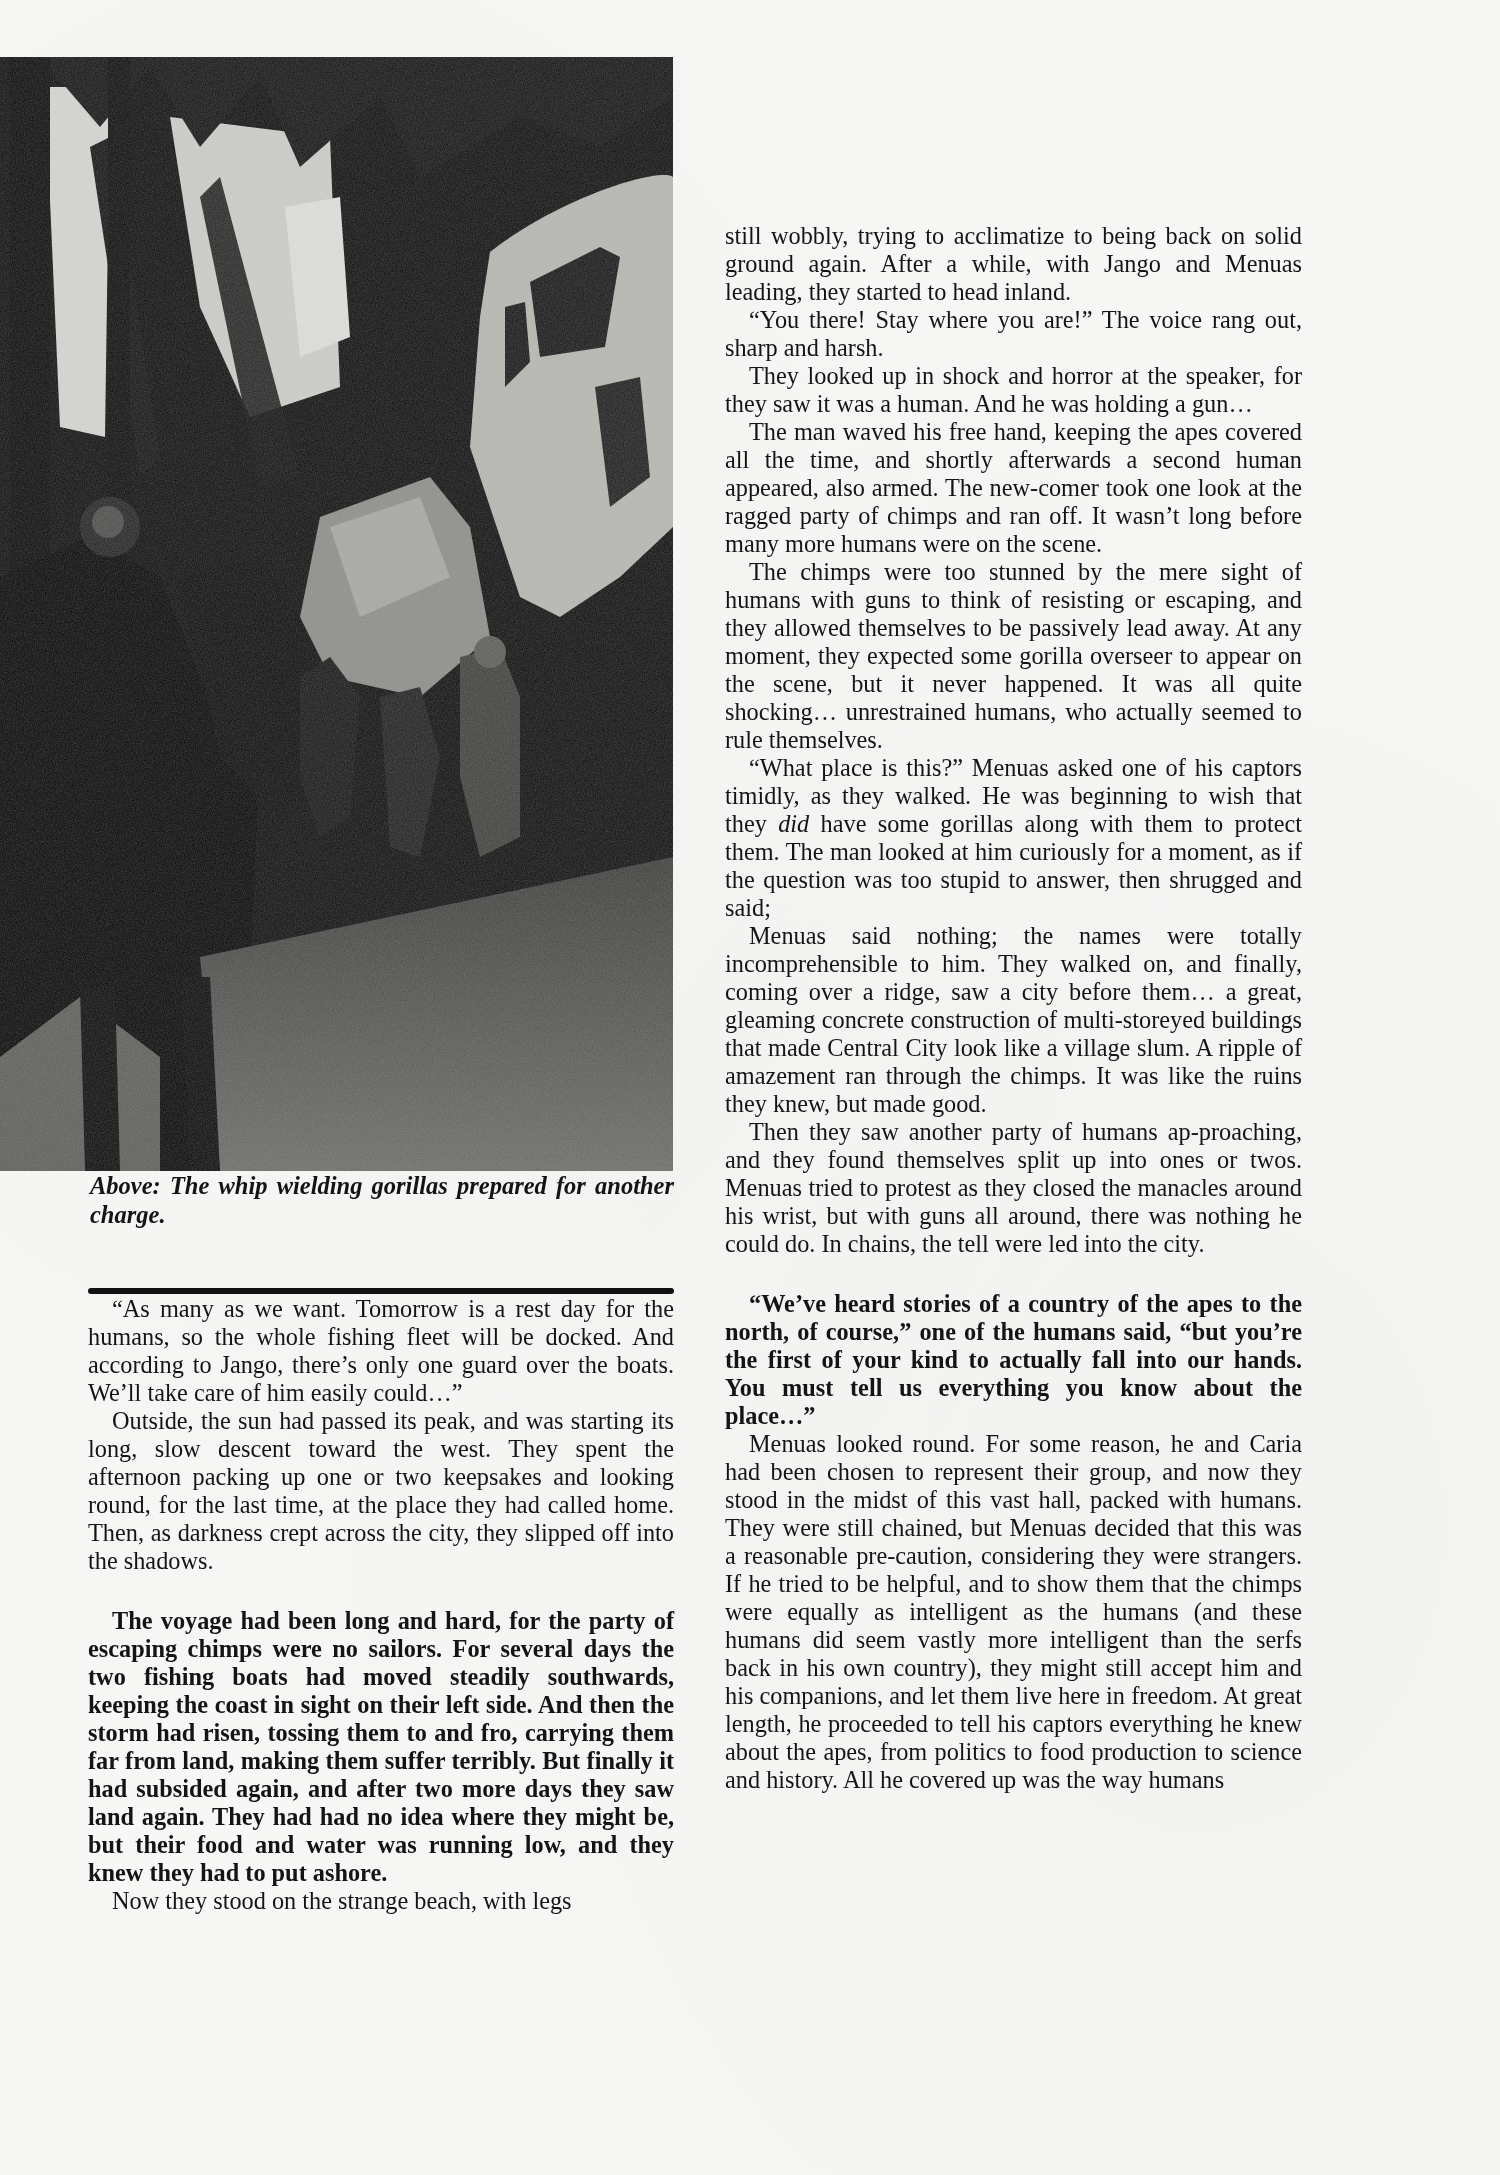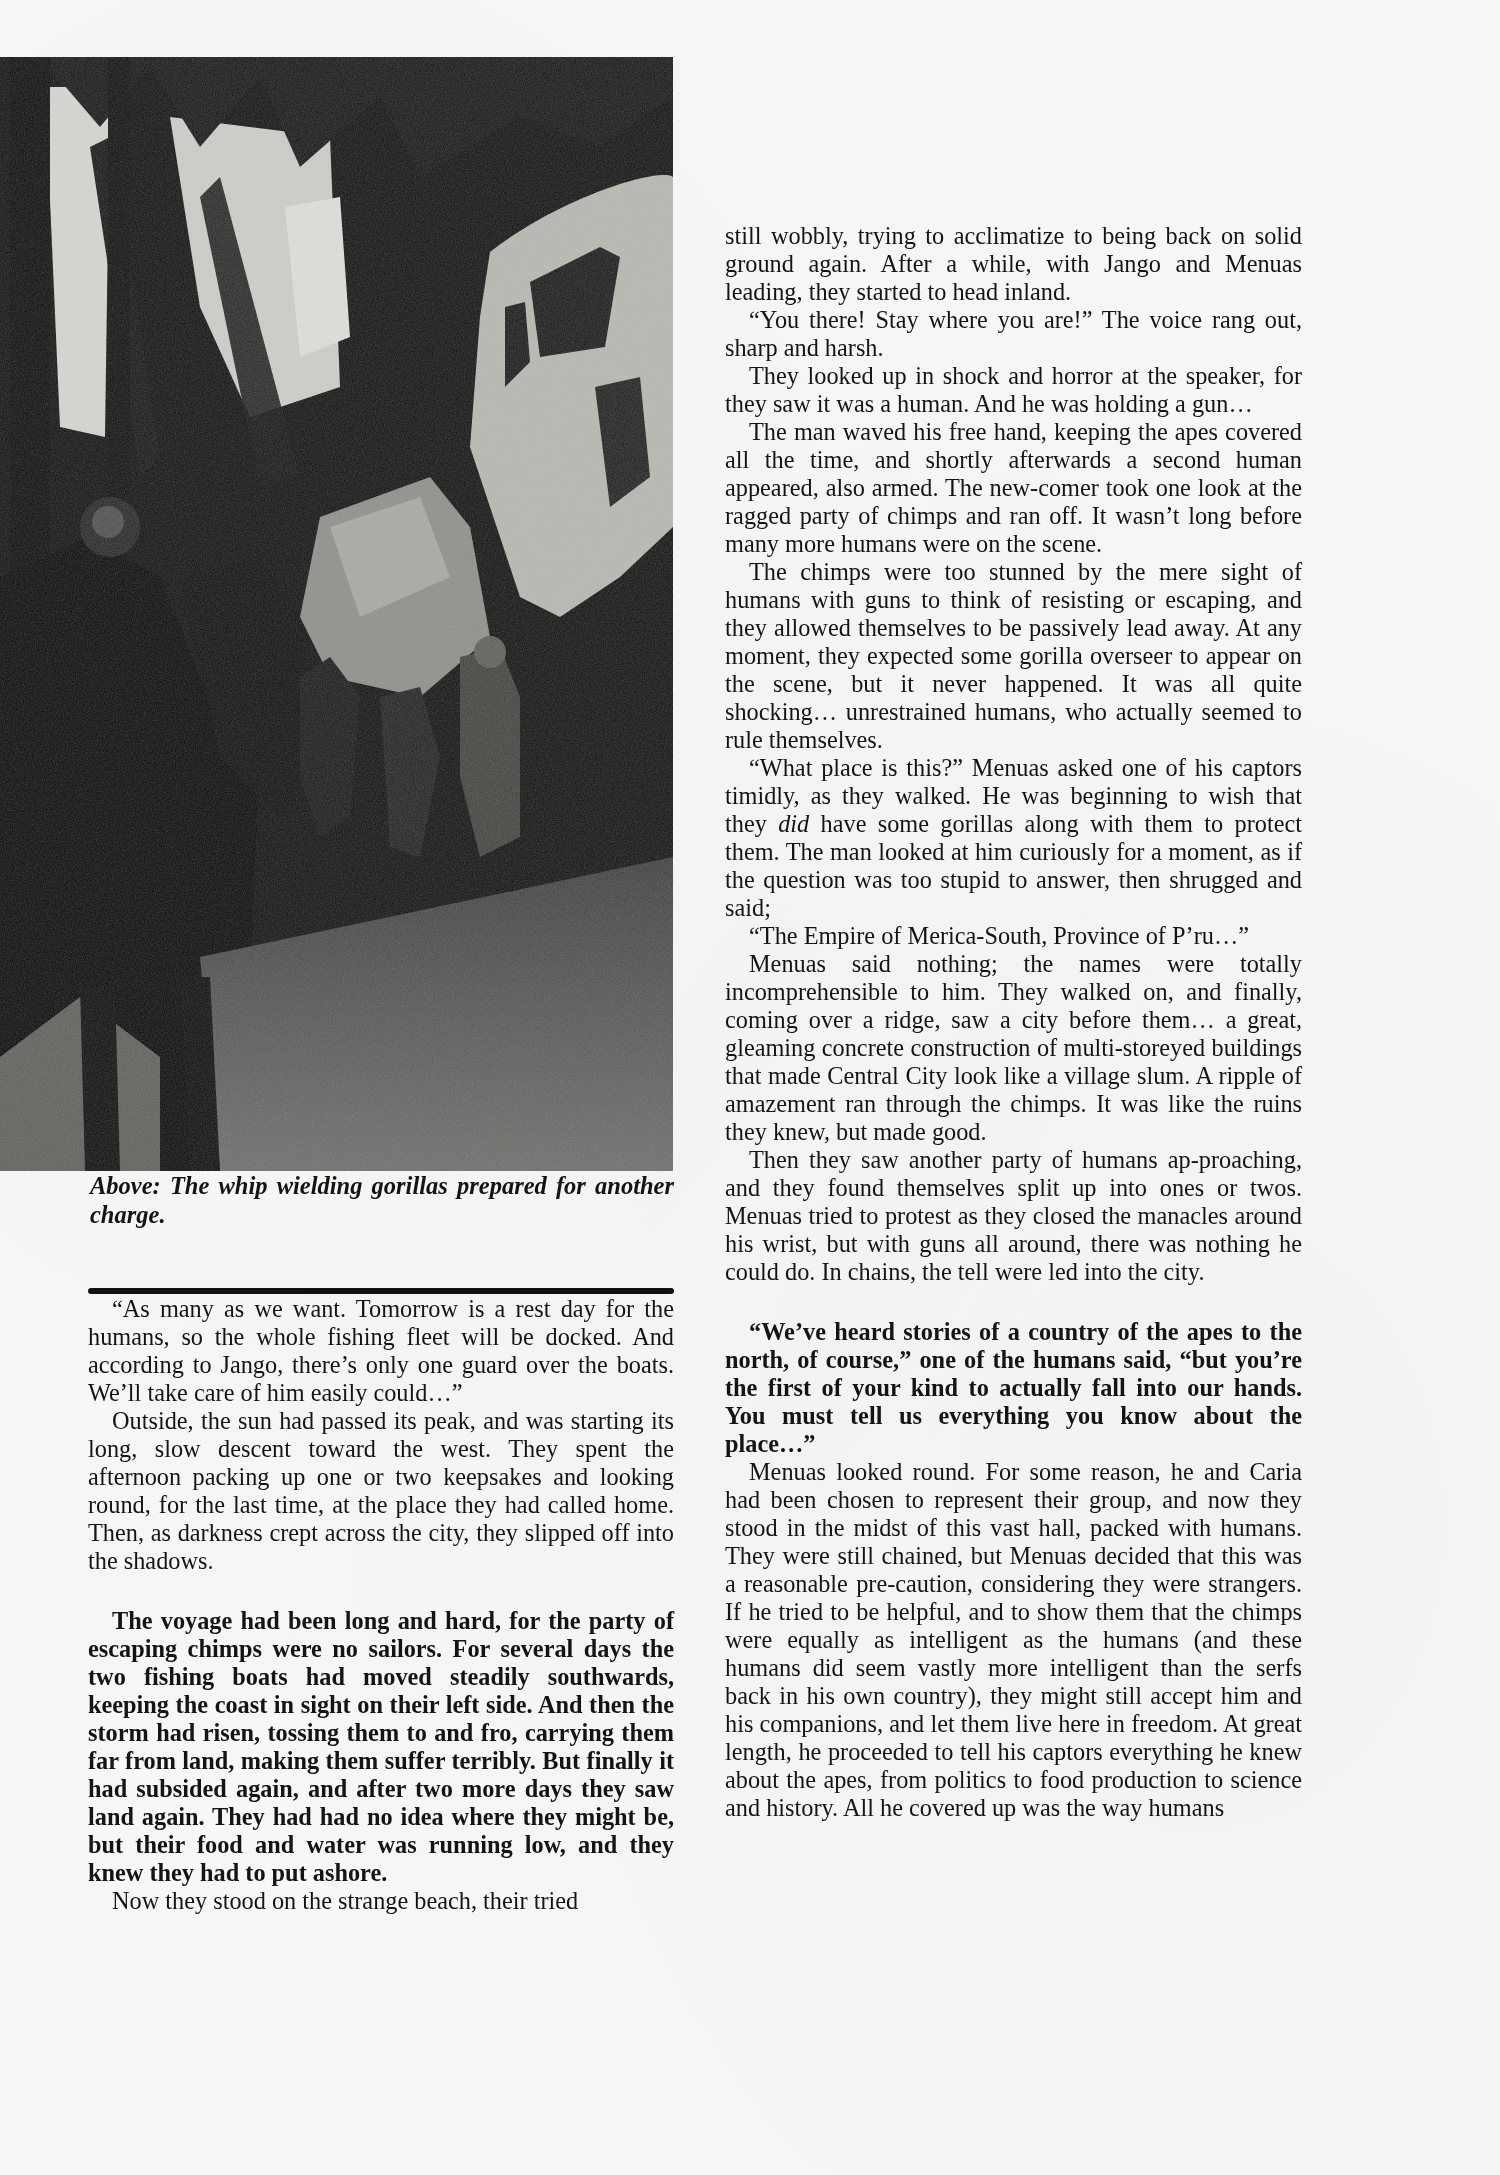--- a/index.html
+++ b/index.html
@@ -121,28 +121,27 @@
 
 <div class="caption">
   <p>Above: The whip wielding gorillas prepared for another charge.</p>
 </div>
 <div class="rule"></div>
 
 <div class="col col-left">
   <p class="ind">“As many as we want. Tomorrow is a rest day for the humans, so the whole fishing fleet will be docked. And according to Jango, there’s only one guard over the boats. We’ll take care of him easily could…”</p>
   <p class="ind">Outside, the sun had passed its peak, and was starting its long, slow descent toward the west. They spent the afternoon packing up one or two keepsakes and looking round, for the last time, at the place they had called home. Then, as darkness crept across the city, they slipped off into the shadows.</p>
   <p class="ind gap">The voyage had been long and hard, for the party of escaping chimps were no sailors. For several days the two fishing boats had moved steadily southwards, keeping the coast in sight on their left side. And then the storm had risen, tossing them to and fro, carrying them far from land, making them suffer terribly. But finally it had subsided again, and after two more days they saw land again. They had had no idea where they might be, but their food and water was running low, and they knew they had to put ashore.</p>
-  <p class="ind">Now they stood on the strange beach, their tried</p>
+  <p class="ind">Now they stood on the strange beach, with legs</p>
 </div>
 
 <div class="col col-right">
   <p>still wobbly, trying to acclimatize to being back on solid ground again. After a while, with Jango and Menuas leading, they started to head inland.</p>
   <p class="ind">“You there! Stay where you are!” The voice rang out, sharp and harsh.</p>
   <p class="ind">They looked up in shock and horror at the speaker, for they saw it was a human. And he was holding a gun…</p>
   <p class="ind">The man waved his free hand, keeping the apes covered all the time, and shortly afterwards a second human appeared, also armed. The new-comer took one look at the ragged party of chimps and ran off. It wasn’t long before many more humans were on the scene.</p>
   <p class="ind">The chimps were too stunned by the mere sight of humans with guns to think of resisting or escaping, and they allowed themselves to be passively lead away. At any moment, they expected some gorilla overseer to appear on the scene, but it never happened. It was all quite shocking… unrestrained humans, who actually seemed to rule themselves.</p>
   <p class="ind"><span>“What place is this?” Menuas asked one of his captors timidly, as they walked. He was beginning to wish that they </span><em>did</em><span> have some gorillas along with them to protect them. The man looked at him curiously for a moment, as if the question was too stupid to answer, then shrugged and said;</span></p>
-  <p class="ind">“The Empire of Merica-South, Province of P’ru…”</p>
   <p class="ind">Menuas said nothing; the names were totally incomprehensible to him. They walked on, and finally, coming over a ridge, saw a city before them… a great, gleaming concrete construction of multi-storeyed buildings that made Central City look like a village slum. A ripple of amazement ran through the chimps. It was like the ruins they knew, but made good.</p>
   <p class="ind">Then they saw another party of humans ap-proaching, and they found themselves split up into ones or twos. Menuas tried to protest as they closed the manacles around his wrist, but with guns all around, there was nothing he could do. In chains, the tell were led into the city.</p>
   <p class="ind gap">“We’ve heard stories of a country of the apes to the north, of course,” one of the humans said, “but you’re the first of your kind to actually fall into our hands. You must tell us everything you know about the place…”</p>
   <p class="ind">Menuas looked round. For some reason, he and Caria had been chosen to represent their group, and now they stood in the midst of this vast hall, packed with humans. They were still chained, but Menuas decided that this was a reasonable pre-caution, considering they were strangers. If he tried to be helpful, and to show them that the chimps were equally as intelligent as the humans (and these humans did seem vastly more intelligent than the serfs back in his own country), they might still accept him and his companions, and let them live here in freedom. At great length, he proceeded to tell his captors everything he knew about the apes, from politics to food production to science and history. All he covered up was the way humans</p>
 </div>
 
 </body></html>

